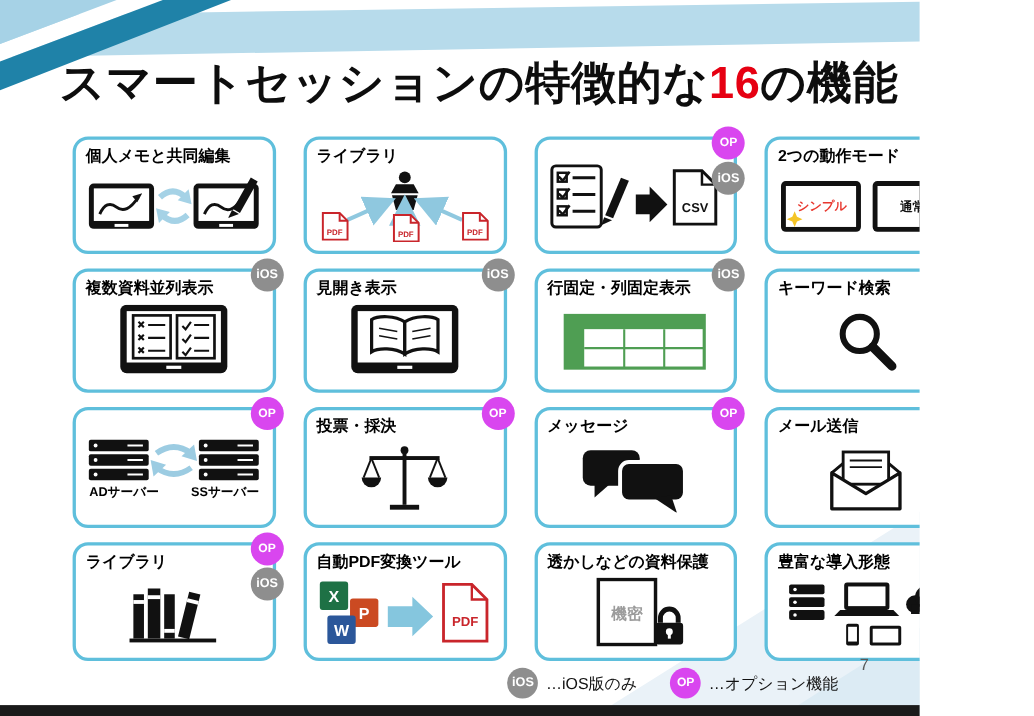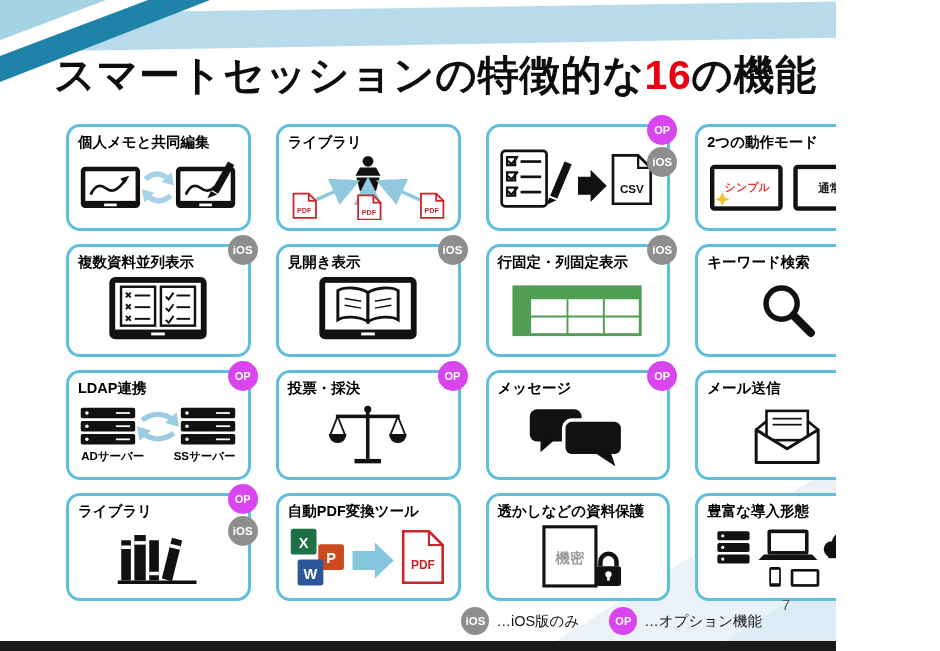--- a/index.html
+++ b/index.html
@@ -218,21 +218,20 @@
       <div class="icon-area">
         <svg viewBox="0 0 70 70" width="64">
           <circle cx="28" cy="28" r="17" fill="none" stroke="#111" stroke-width="6"></circle>
           <line x1="41" y1="41" x2="60" y2="60" stroke="#111" stroke-width="9" stroke-linecap="round"></line>
         </svg>
       </div>
     </div>
 
     <div class="card">
       <span class="badge op pos1">OP</span>
-      <div class="card-title">LDAP連携</div>
       <div class="icon-area stack">
         <svg viewBox="0 0 180 46" width="158">
           <g>
             <rect x="2" y="2" width="62" height="12" rx="2" fill="#111"></rect>
             <rect x="2" y="17" width="62" height="12" rx="2" fill="#111"></rect>
             <rect x="2" y="32" width="62" height="12" rx="2" fill="#111"></rect>
             <circle cx="9" cy="8" r="2" fill="#fff"></circle>
               <circle cx="9" cy="23" r="2" fill="#fff"></circle>
               <circle cx="9" cy="38" r="2" fill="#fff"></circle>
             <line x1="42" y1="8" x2="58" y2="8" stroke="#fff" stroke-width="2"></line>

